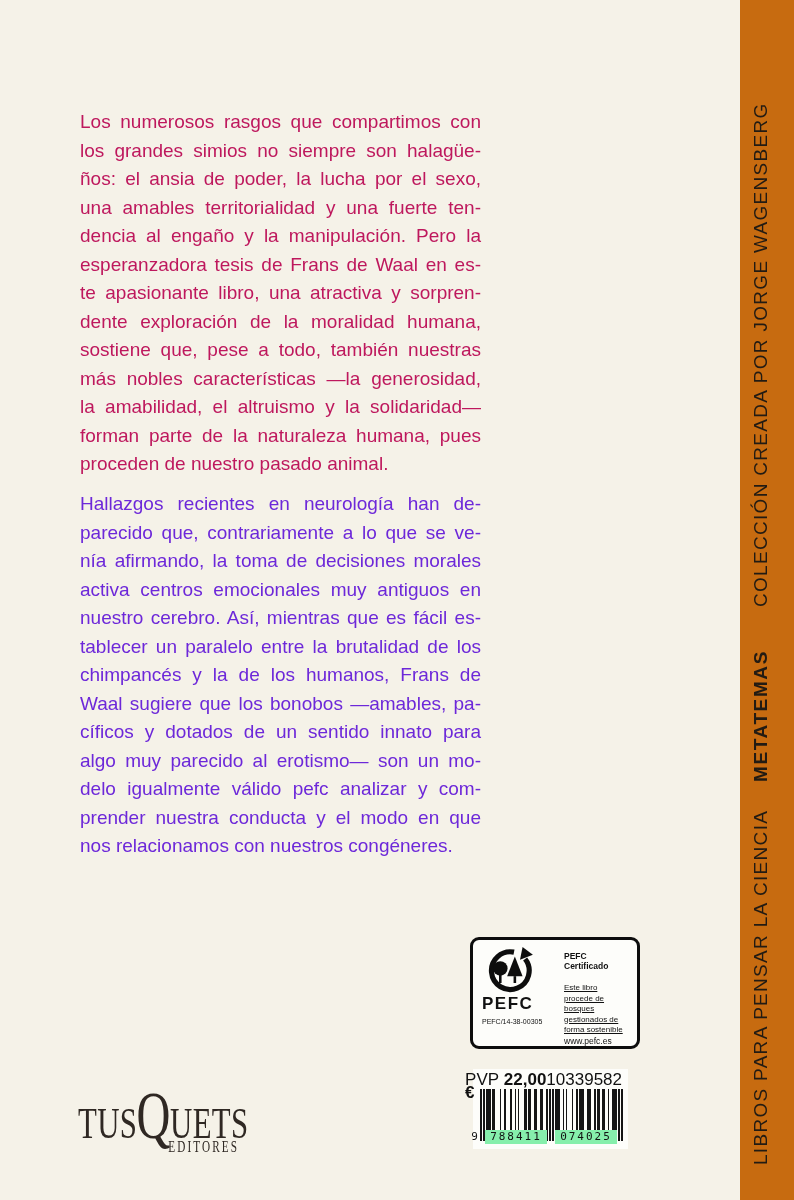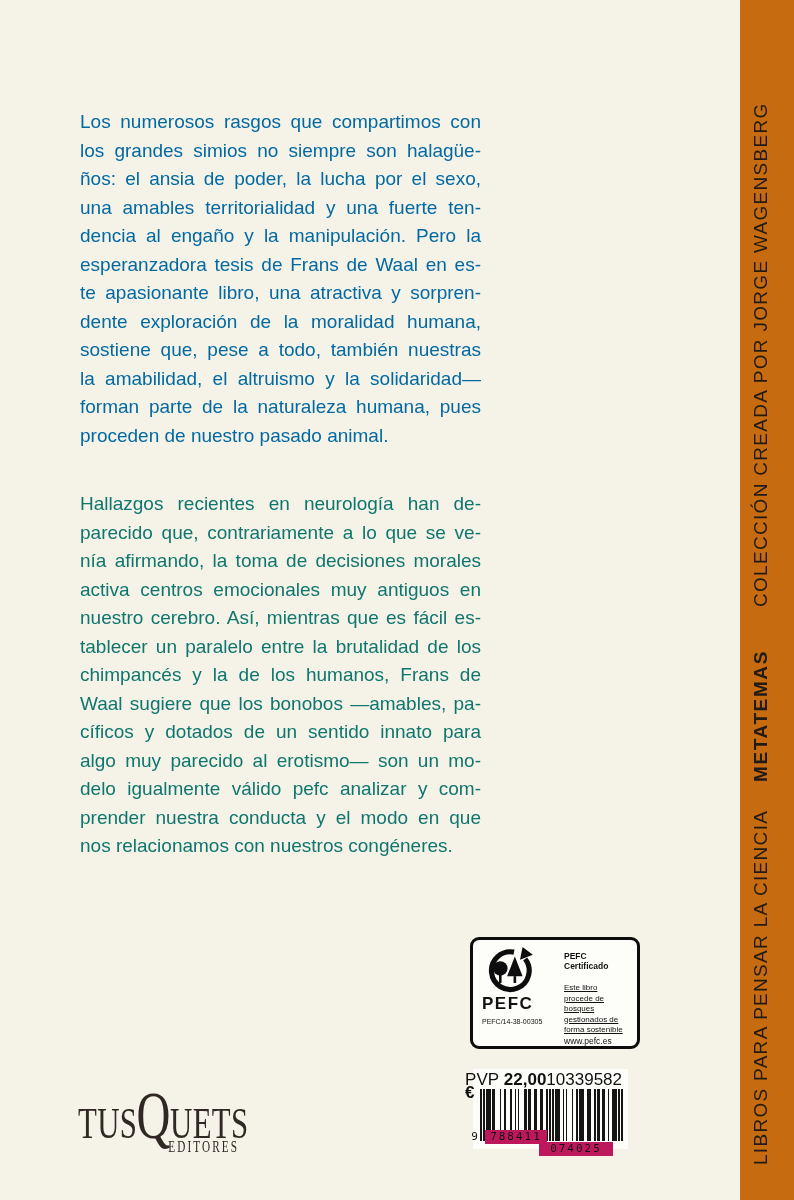--- a/index.html
+++ b/index.html
@@ -126,26 +126,26 @@
   }
   .ean-module { width: 1.5px; height: 100%; }
   .ean-module.on { background: #151515; }
   .ean-digit {
     position: absolute;
     top: 41px;
     height: 14px;
     font-family: "DejaVu Sans Mono", monospace;
     font-size: 11px;
     line-height: 14px;
-    background: #be185d;
+    background: #86efac;
     text-align: center;
   }
   .ean-first  { left: -10px; width: 9px; background: transparent; }
   .ean-group1 { left: 5px;  width: 62px; letter-spacing: 2px; }
-  .ean-group2 { left: 59px; width: 74px; letter-spacing: 2px; margin-top: 12px; }
+  .ean-group2 { left: 75px; width: 62px; letter-spacing: 2px; }
 
   
   .tusquets {
     position: absolute;
     left: 78px; top: 1092px;
     width: 233px;
     transform: scaleX(0.70);
     transform-origin: 0 0;
     font-family: "Liberation Serif", serif;
     color: #2f2823;
@@ -158,36 +158,37 @@
     text-align: right;
     margin-top: -9px;
     padding-right: 3px;
   }
 </style>
 </head>
 <body>
 
 <div id="cover" style="background: rgb(245, 242, 232);">
 
-  <div class="textcol para1" style="color: #0369a1;">
+  <div class="textcol para1" style="color: #be185d;">
     <div class="bline">Los numerosos rasgos que compartimos con</div>
     <div class="bline">los grandes simios no siempre son halagüe-</div>
     <div class="bline">ños: el ansia de poder, la lucha por el sexo,</div>
     <div class="bline">una amables territorialidad y una fuerte ten-</div>
     <div class="bline">dencia al engaño y la manipulación. Pero la</div>
     <div class="bline">esperanzadora tesis de Frans de Waal en es-</div>
     <div class="bline">te apasionante libro, una atractiva y sorpren-</div>
     <div class="bline">dente exploración de la moralidad humana,</div>
     <div class="bline">sostiene que, pese a todo, también nuestras</div>
+    <div class="bline">más nobles características —la generosidad,</div>
     <div class="bline">la amabilidad, el altruismo y la solidaridad—</div>
     <div class="bline">forman parte de la naturaleza humana, pues</div>
     <div class="bline last">proceden de nuestro pasado animal.</div>
   </div>
 
-  <div class="textcol para2" style="color: #0f766e;">
+  <div class="textcol para2" style="color: #6d28d9;">
     <div class="bline">Hallazgos recientes en neurología han de-</div>
     <div class="bline">parecido que, contrariamente a lo que se ve-</div>
     <div class="bline">nía afirmando, la toma de decisiones morales</div>
     <div class="bline">activa centros emocionales muy antiguos en</div>
     <div class="bline">nuestro cerebro. Así, mientras que es fácil es-</div>
     <div class="bline">tablecer un paralelo entre la brutalidad de los</div>
     <div class="bline">chimpancés y la de los humanos, Frans de</div>
     <div class="bline">Waal sugiere que los bonobos —amables, pa-</div>
     <div class="bline">cíficos y dotados de un sentido innato para</div>
     <div class="bline">algo muy parecido al erotismo— son un mo-</div>

